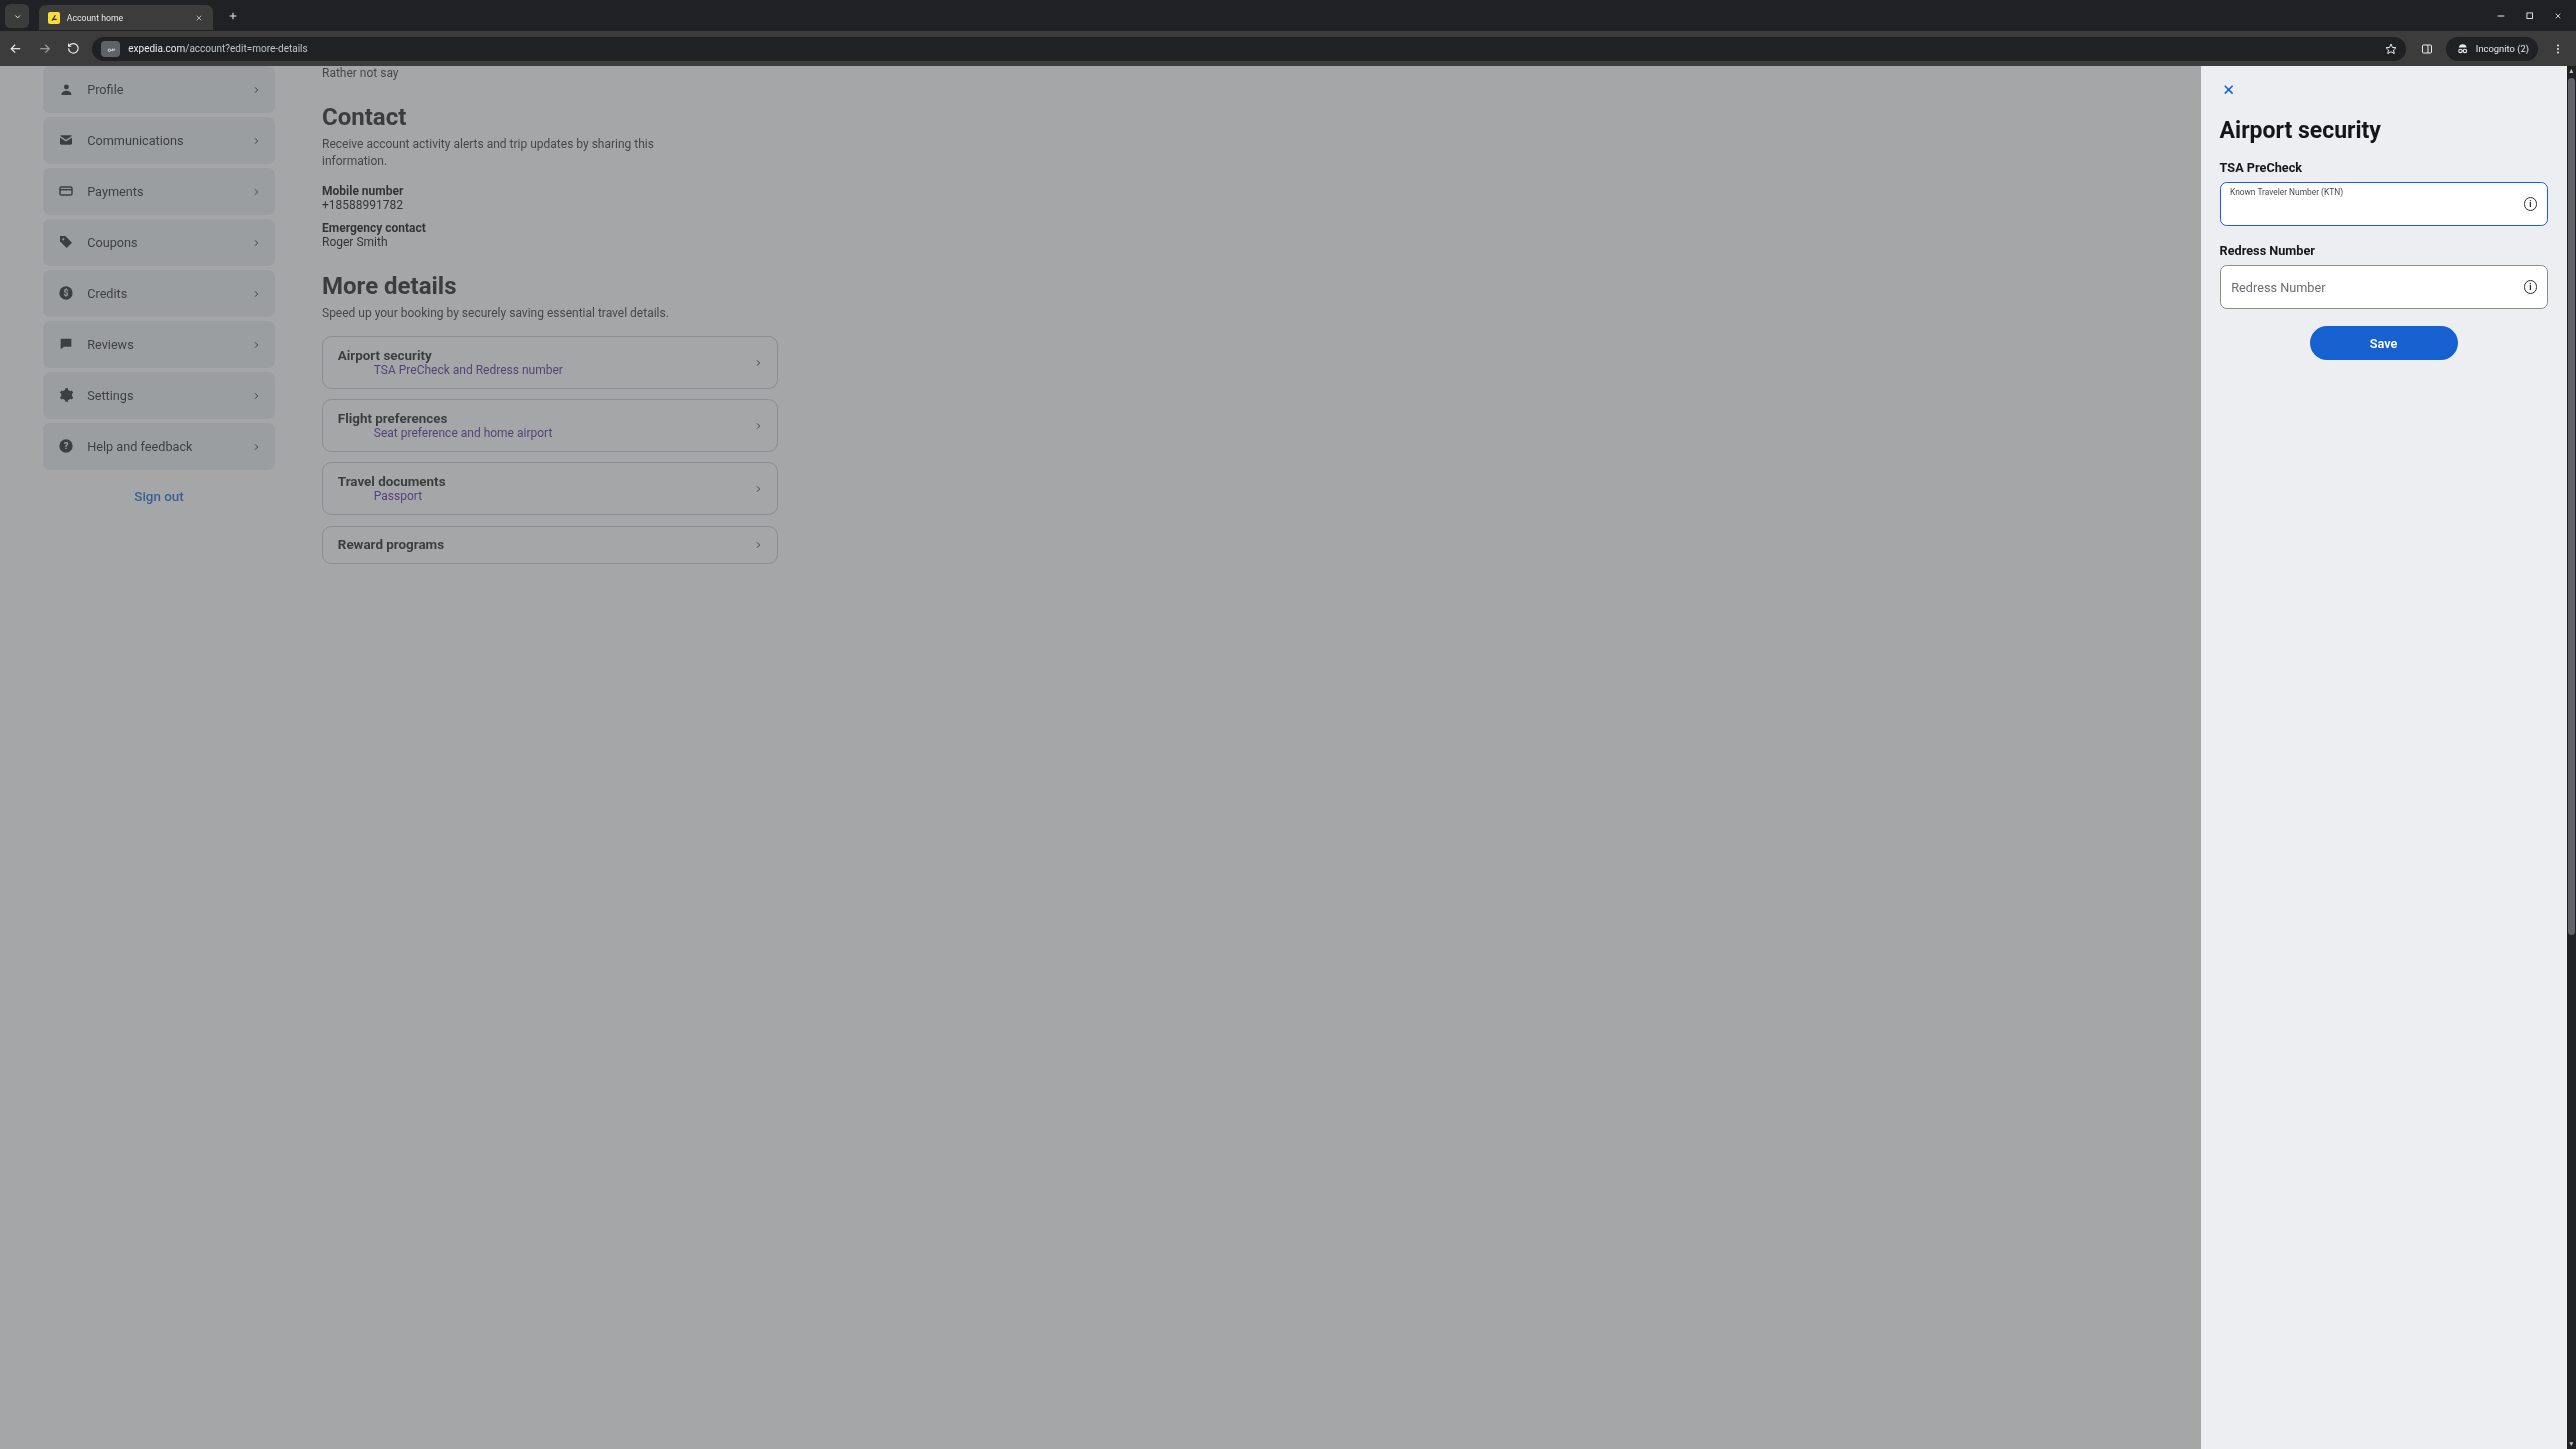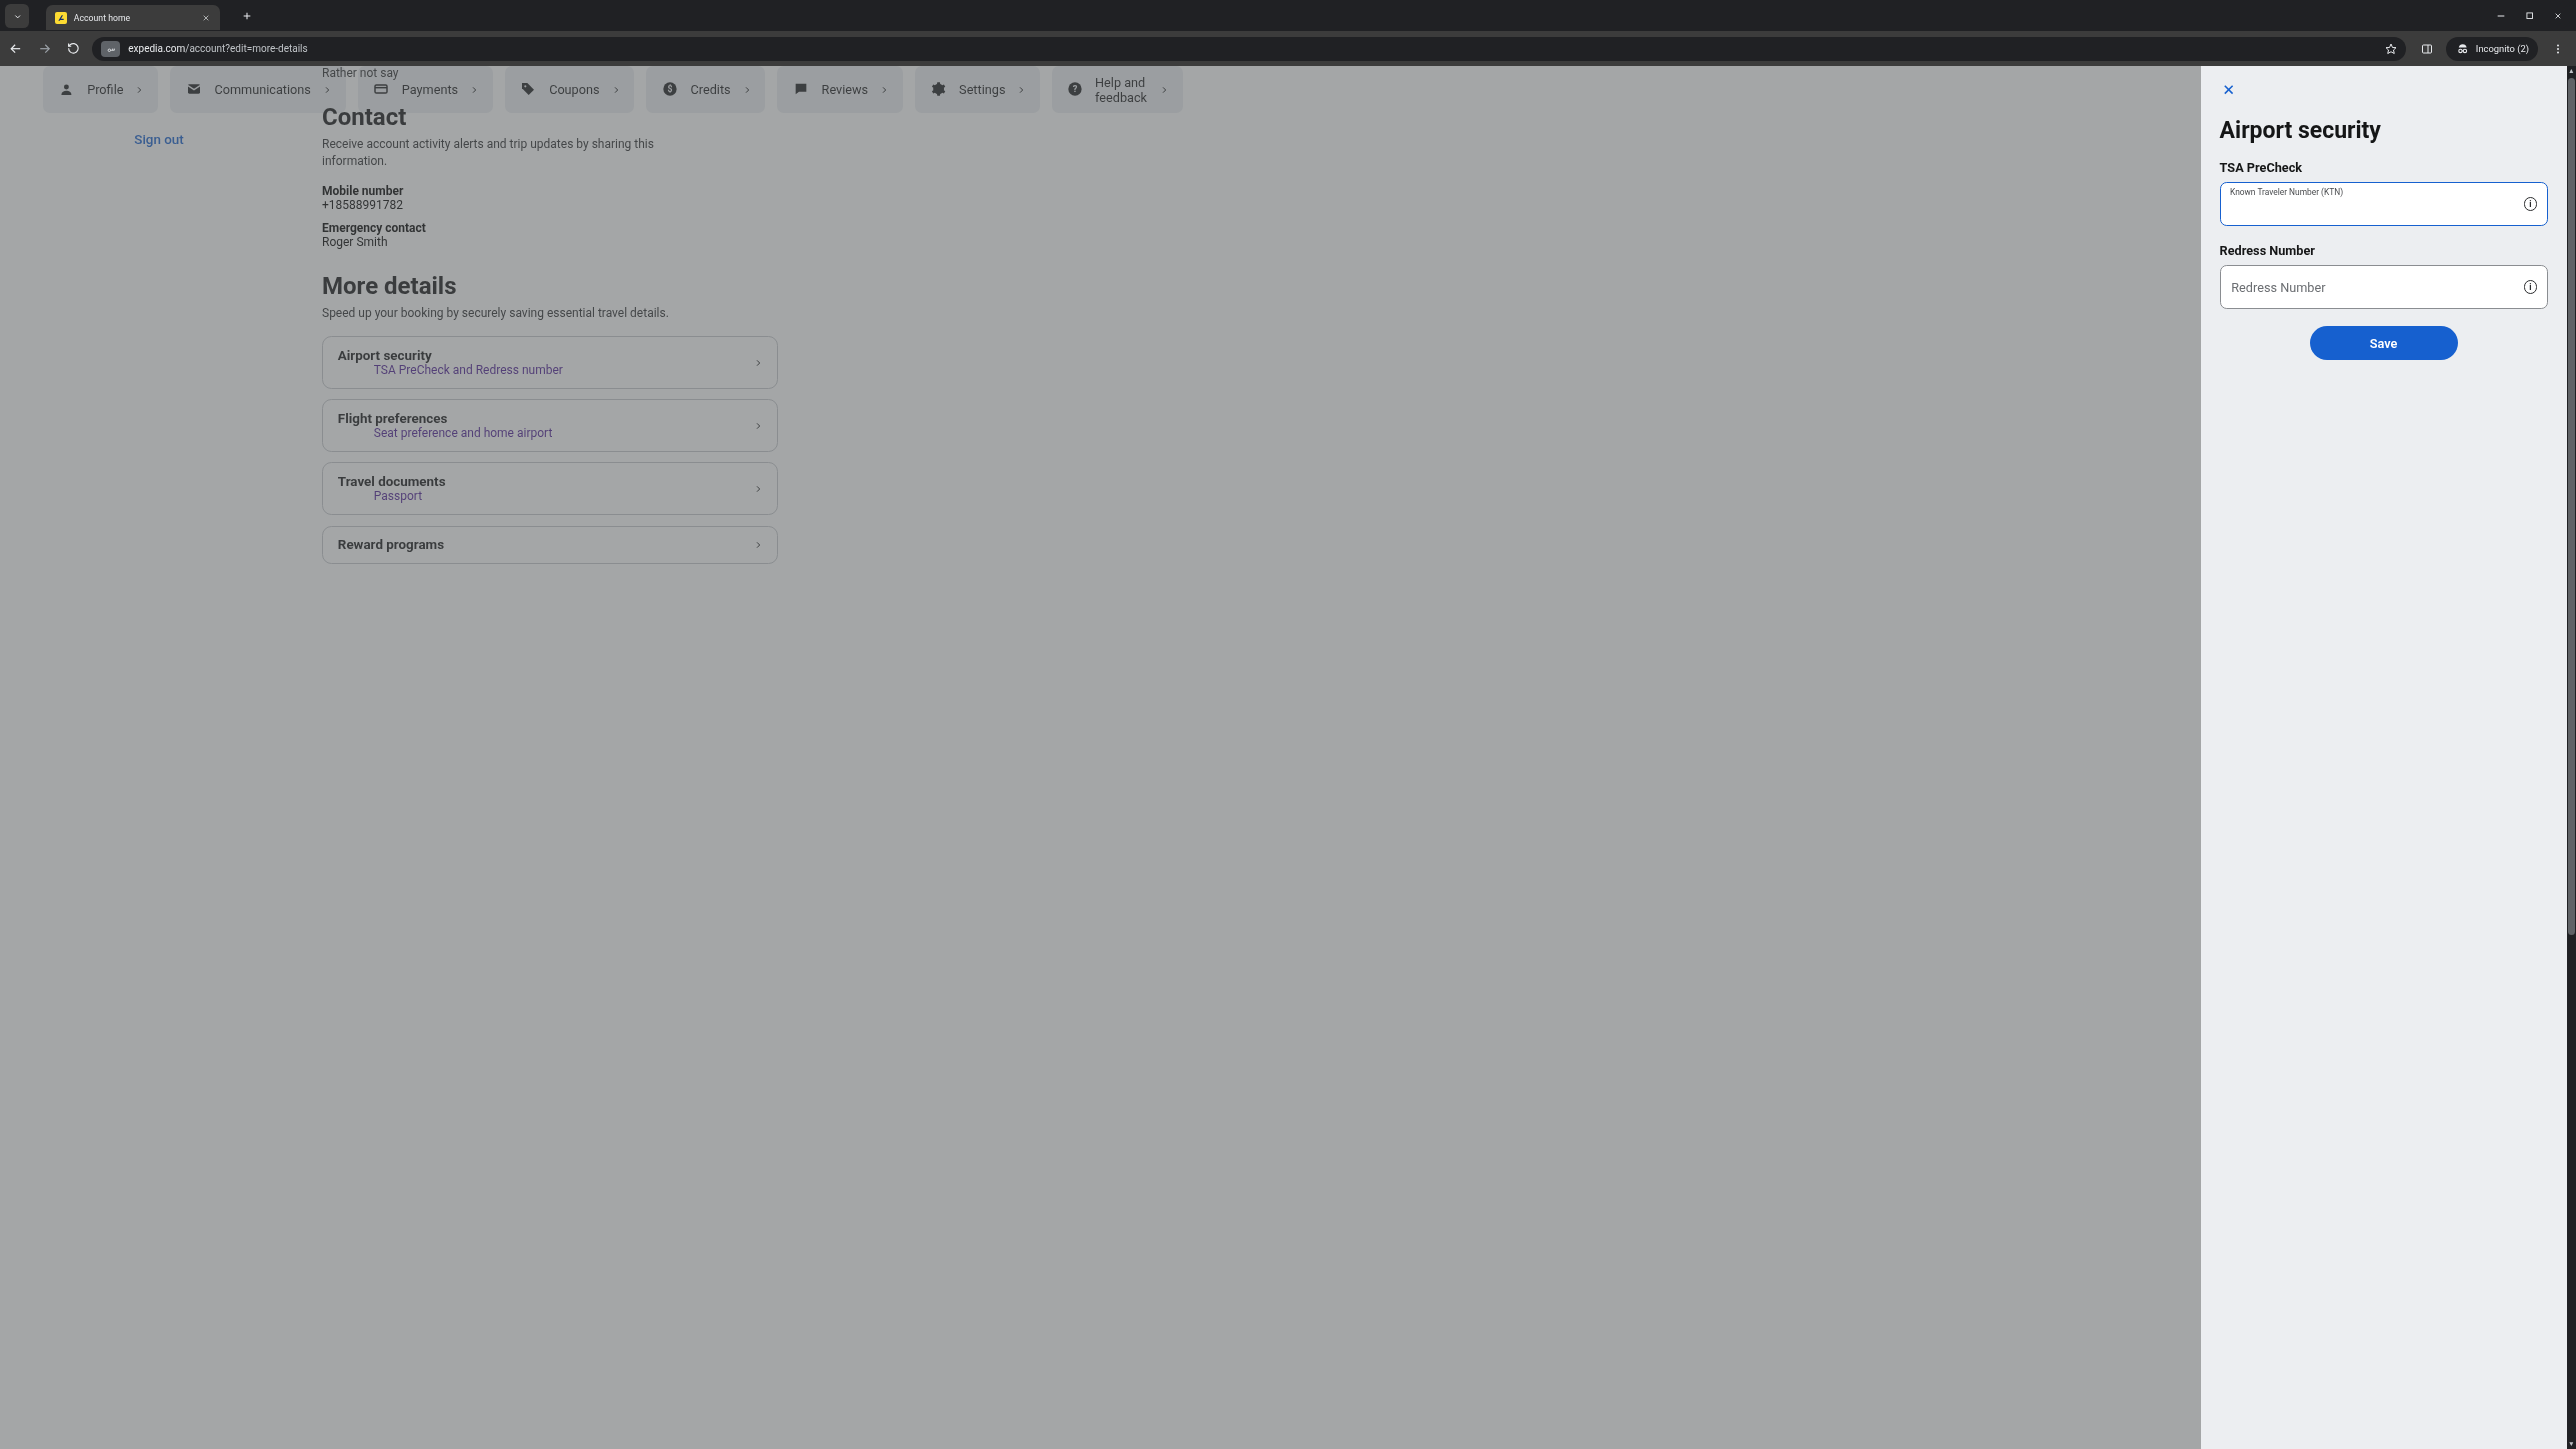--- a/index.html
+++ b/index.html
@@ -1,21 +1,21 @@
 <!DOCTYPE html>
 <html style="font-size:10.7px"><head>
 <meta charset="utf-8">
 <style>
 * { margin: 0; padding: 0; box-sizing: border-box; font-family: -apple-system, BlinkMacSystemFont, "Segoe UI", Roboto, Helvetica, Arial, sans-serif; }
 html, body { width: 100%; height: 100%; background: #202124; overflow: hidden; }
 
 
 .chrome { display: flex; flex-direction: column; height: 100%; }
 .titlebar { height: 31px; background: #202124; display: flex; align-items: flex-end; }
-.tab-strip { display: flex; align-items: center; padding-left: 5.4px; gap: 11px; }
+.tab-strip { display: flex; align-items: center; padding-left: 5.4px; gap: 4px; }
 .tab-btn-search { width: 24px; height: 24px; border-radius: 5.4px; background: #3c3c3c; display: flex; align-items: center; justify-content: center; margin-right: 5.4px; margin-bottom: 2.7px; }
 .tab { display: flex; align-items: center; gap: 6.7px; background: #3c3c3c; height: 25.5px; padding: 0 9.4px; border-top-left-radius: 6.7px; border-top-right-radius: 6.7px; min-width: 174px; color: #e8eaed; font-size: 8.7px; }
 .favicon { width: 12px; height: 12px; background: #fddb32; border-radius: 2px; display: flex; align-items: center; justify-content: center; }
 .favicon svg { width: 8px; height: 8px; }
 .tab-close { margin-left: auto; opacity: .8; }
 .newtab { width: 20px; height: 20px; display: flex; align-items: center; justify-content: center; color: #e8eaed; margin-left: 6.7px; margin-bottom: 2.7px; }
 .window-controls { margin-left: auto; display: flex; gap: 19px; padding-right: 13.4px; color: #e8eaed; height: 31px; align-items: center; }
 .window-controls span { width: 9.4px; display:flex; align-items:center; justify-content:center; }
 
 .toolbar { height: 35px; background: #3c3c3c; display: flex; align-items: center; padding: 0 6.7px; gap: 9.4px; justify-content: center; }
@@ -29,21 +29,21 @@
 .rt-controls { display: flex; align-items: center; gap: 8px; }
 .rt-btn { width: 23px; height: 23px; display:flex; align-items:center; justify-content:center; color:#e8eaed; }
 .incognito-pill { height: 24px; background: #202124; border-radius: 12px; display:flex; align-items:center; gap:6.7px; padding: 0 9.4px; color:#e8eaed; font-size: 9.4px; }
 
 
 .viewport { position: relative; flex: 1; background: #fff; overflow: hidden; }
 
 
 .page { position: absolute; inset: 0; display: flex; background: #fff; }
 .sidebar { width: 295px; padding: 0 20px 0 43px; }
-.side-list { display:flex; flex-direction:row; gap: 12px; }
+.side-list { display:flex; flex-direction:column; gap: 4px; }
 .side-item { background: #eceef1; border-radius: 6.7px; height: 47px; display:flex; align-items:center; padding: 0 14.8px; gap: 12px; color:#191a1c; font-size: 12.7px; }
 .side-item .ic { width: 17.4px; height: 17.4px; display:flex; align-items:center; justify-content:center; }
 .side-item .chev { margin-left:auto; }
 .signout { text-align:center; color:#1660cf; font-size:13.4px; font-weight:500; padding: 19px 0; }
 
 .main { flex: 1; padding: 0 27px 27px 27px; max-width: 510px; }
 .mini { font-size: 12px; color:#2c2d2f; margin-bottom: 1.3px; }
 .section-h { font-size: 24px; font-weight: 700; margin-top: 23px; margin-bottom: 5.4px; color:#151617; }
 .section-sub { font-size: 12px; color:#2c2d2f; margin-bottom: 14.8px; max-width: 349px; line-height: 1.35; }
 .field-label { font-size: 12px; font-weight: 700; margin-top: 9.4px;}

